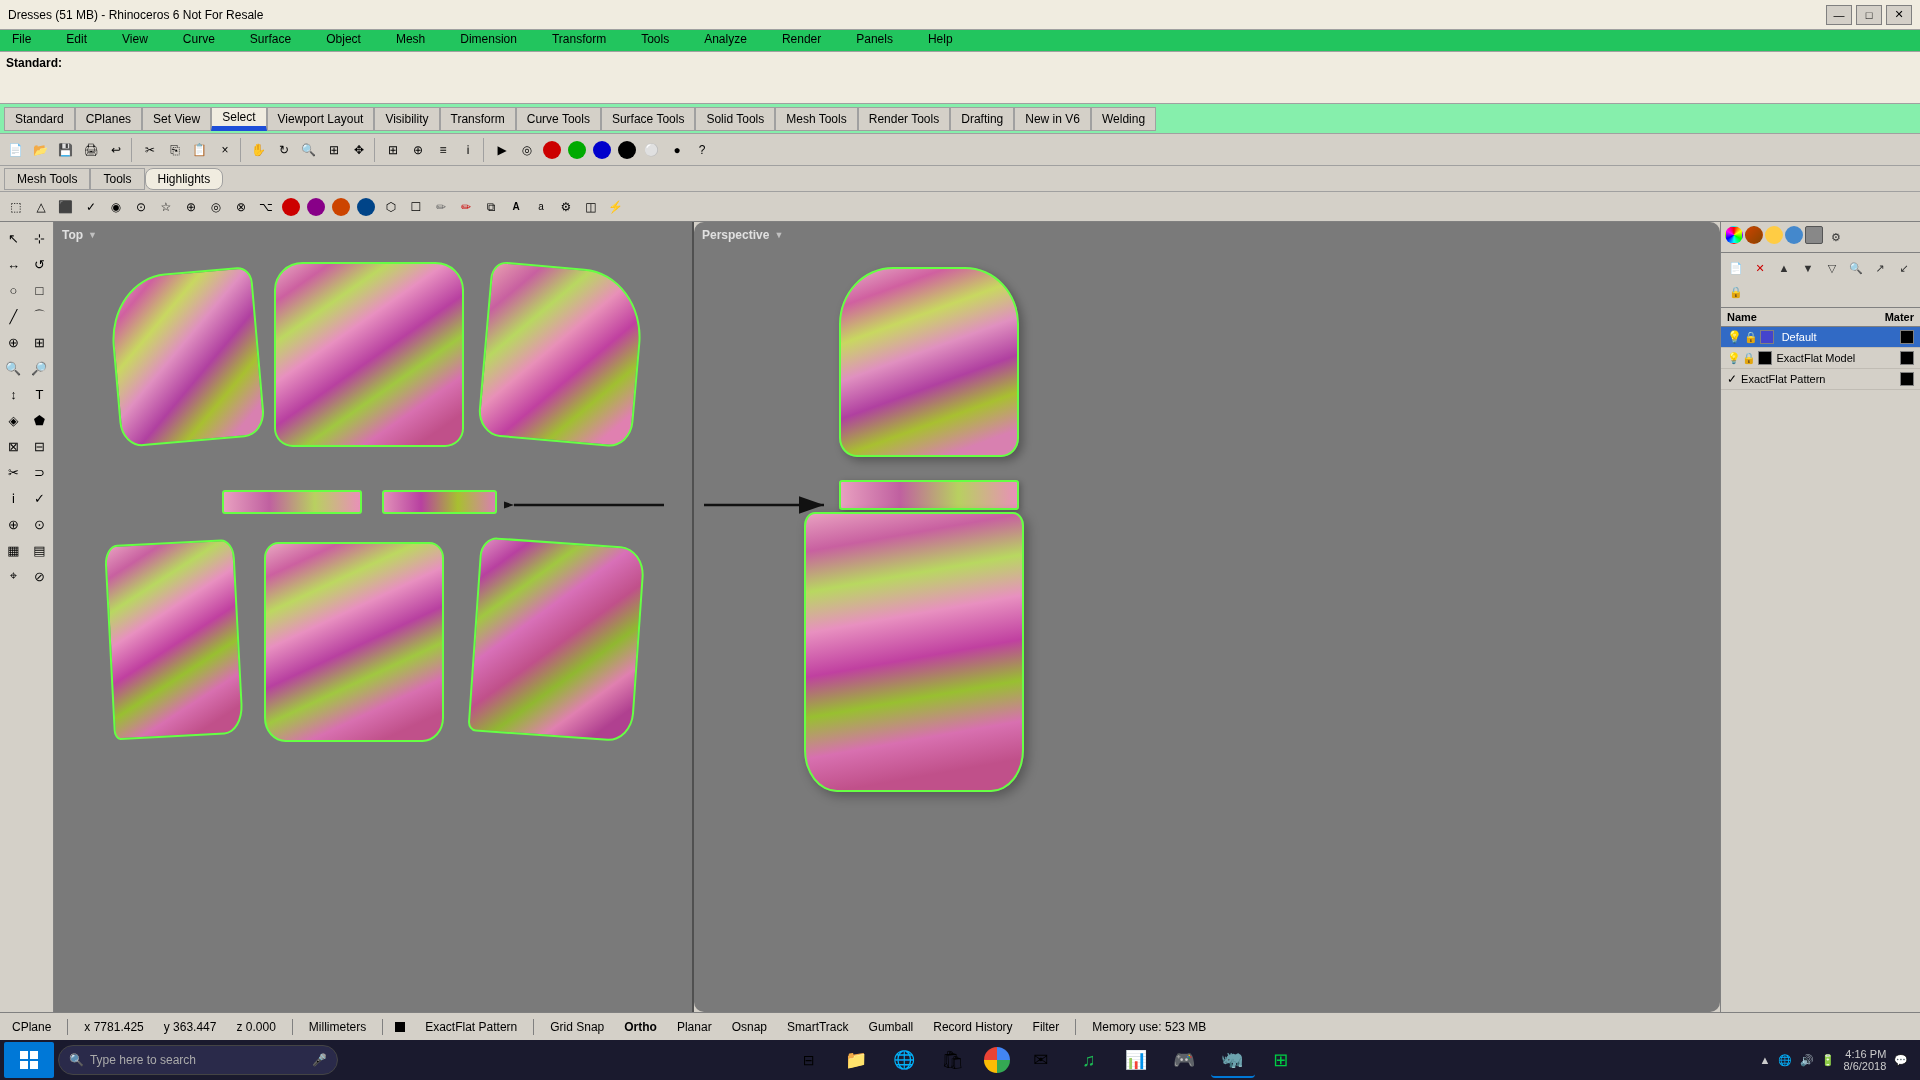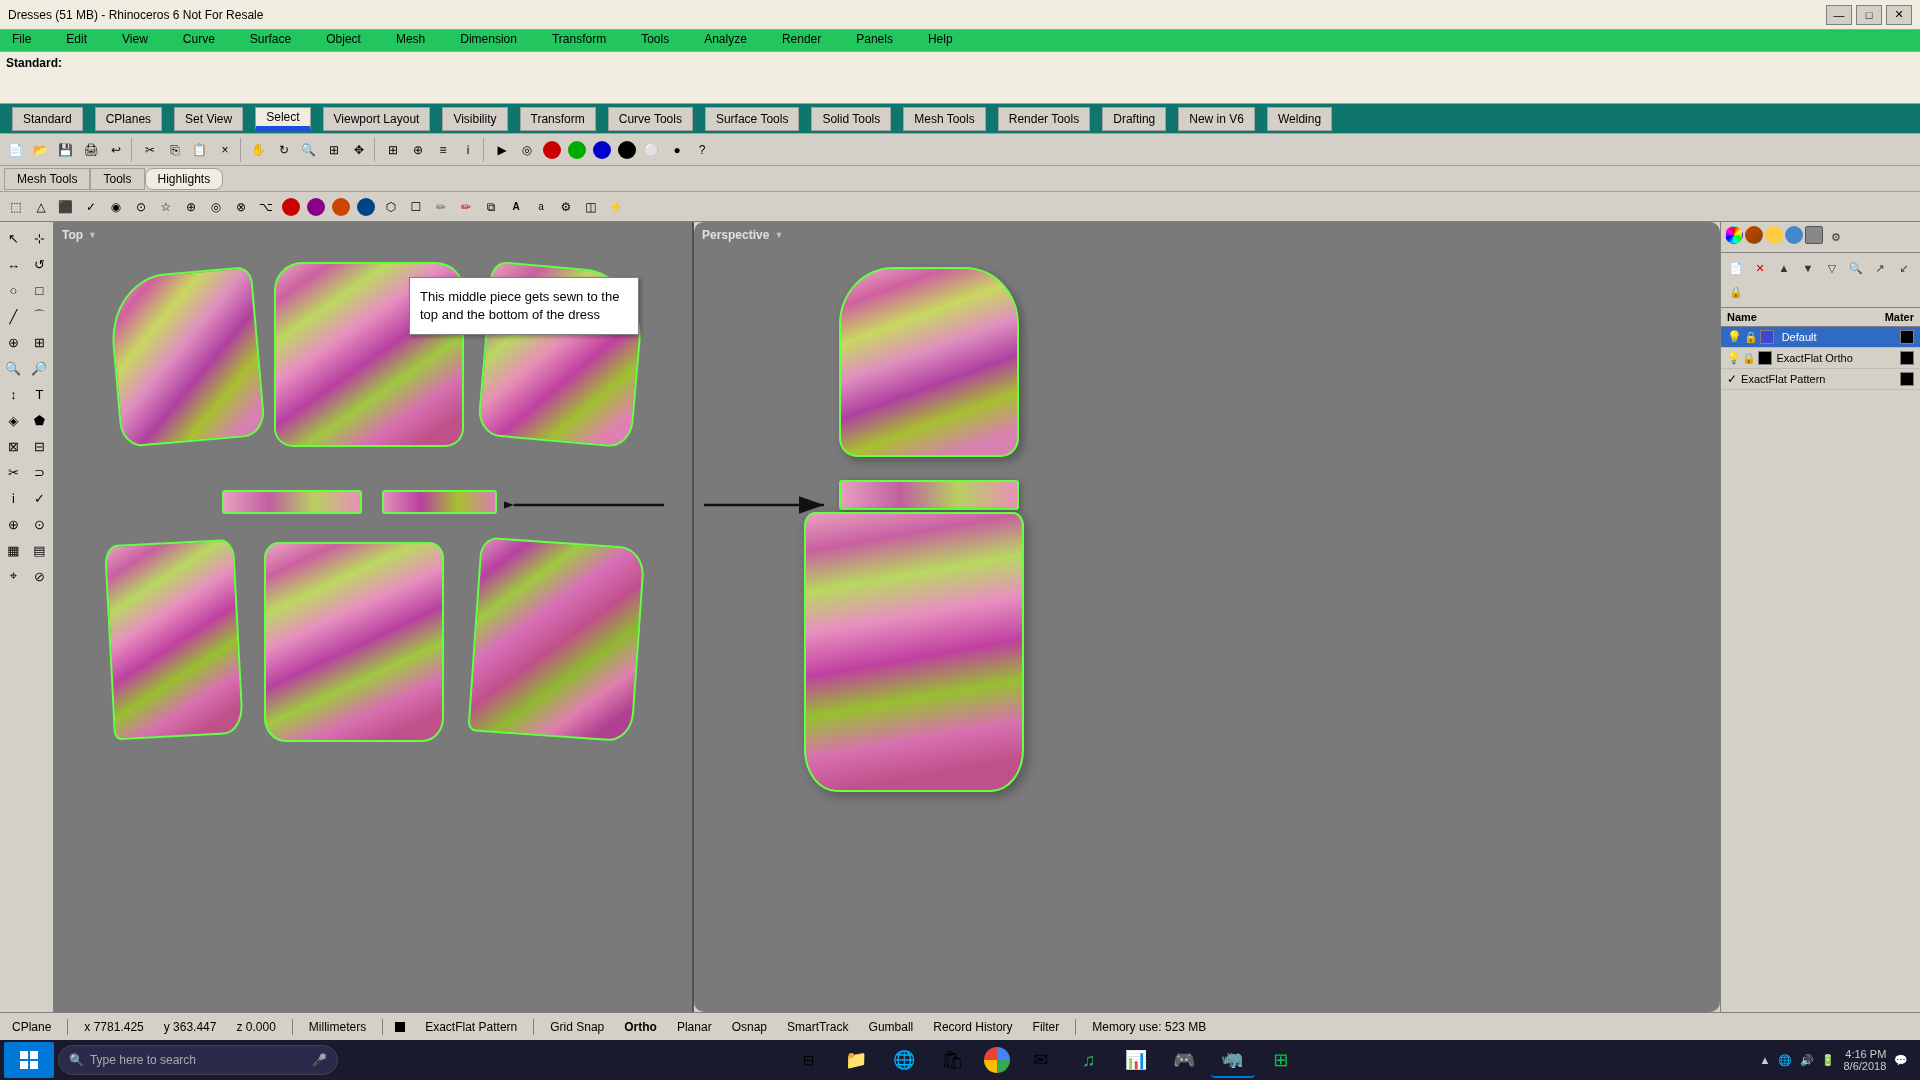--- a/index.html
+++ b/index.html
@@ -45,26 +45,26 @@
       background: #f0ece0;
       padding: 2px 6px;
       border-bottom: 1px solid #a0a0a0;
       min-height: 52px;
     }
     #command-area .cmd-line { font-size: 12px; color: #000; line-height: 18px; }
     #command-area .cmd-bold { font-weight: bold; }
 
     
     #toolbar1 {
-      background: #0f766e;
+      background: #86efac;
       height: 30px;
       display: flex;
       align-items: center;
-      padding: 0 12px;
-      gap: 12px;
+      padding: 0 4px;
+      gap: 0;
       border-bottom: 1px solid #a0a0a0;
     }
     .tab-btn {
       padding: 3px 10px;
       background: #d4d0c8;
       border: 1px solid #a0a0a0;
       cursor: pointer;
       font-size: 12px;
       height: 24px;
       display: flex; align-items: center;
@@ -585,23 +585,20 @@
 
         <svg class="arrow-svg" style="left: 450px; top: 258px; width: 180px; height: 50px;">
           <defs>
             <marker id="arrowhead-left" markerWidth="10" markerHeight="7" refX="0" refY="3.5" orient="auto">
               <polygon points="10 0, 0 3.5, 10 7" fill="#111"></polygon>
             </marker>
           </defs>
           <line x1="160" y1="25" x2="10" y2="25" stroke="#111" stroke-width="2.5" marker-end="url(#arrowhead-left)"></line>
         </svg>
 
-        <div id="callout-box">
-          <span>This middle piece gets sewn to the top and the bottom of the dress</span>
-        </div>
       </div>
 
       <div id="viewport-perspective">
         <div class="viewport-label">
           <span>Perspective</span>
           <span class="dropdown-arrow">▼</span>
         </div>
 
         <div class="dress-piece" style="
           left: 145px; top: 45px; width: 180px; height: 190px;
@@ -674,21 +671,21 @@
         <span class="layer-name" style="margin-left:8px;">Default</span>
         <div class="layer-swatch" style="background:#000;"></div>
       </div>
 
       <div class="layer-row">
         <div class="layer-icons">
           <span style="font-size:11px;">💡</span>
           <span style="font-size:11px;">🔒</span>
           <div class="layer-swatch" style="background:#000;"></div>
         </div>
-        <span class="layer-name" style="margin-left:4px;">ExactFlat Ortho</span>
+        <span class="layer-name" style="margin-left:4px;">ExactFlat Model</span>
         <div class="layer-swatch" style="background:#000;"></div>
       </div>
 
       <div class="layer-row">
         <div class="layer-icons">
           <span style="font-size:12px;">✓</span>
         </div>
         <span class="layer-name" style="margin-left:4px;">ExactFlat Pattern</span>
         <div class="layer-swatch" style="background:#000;"></div>
       </div>

